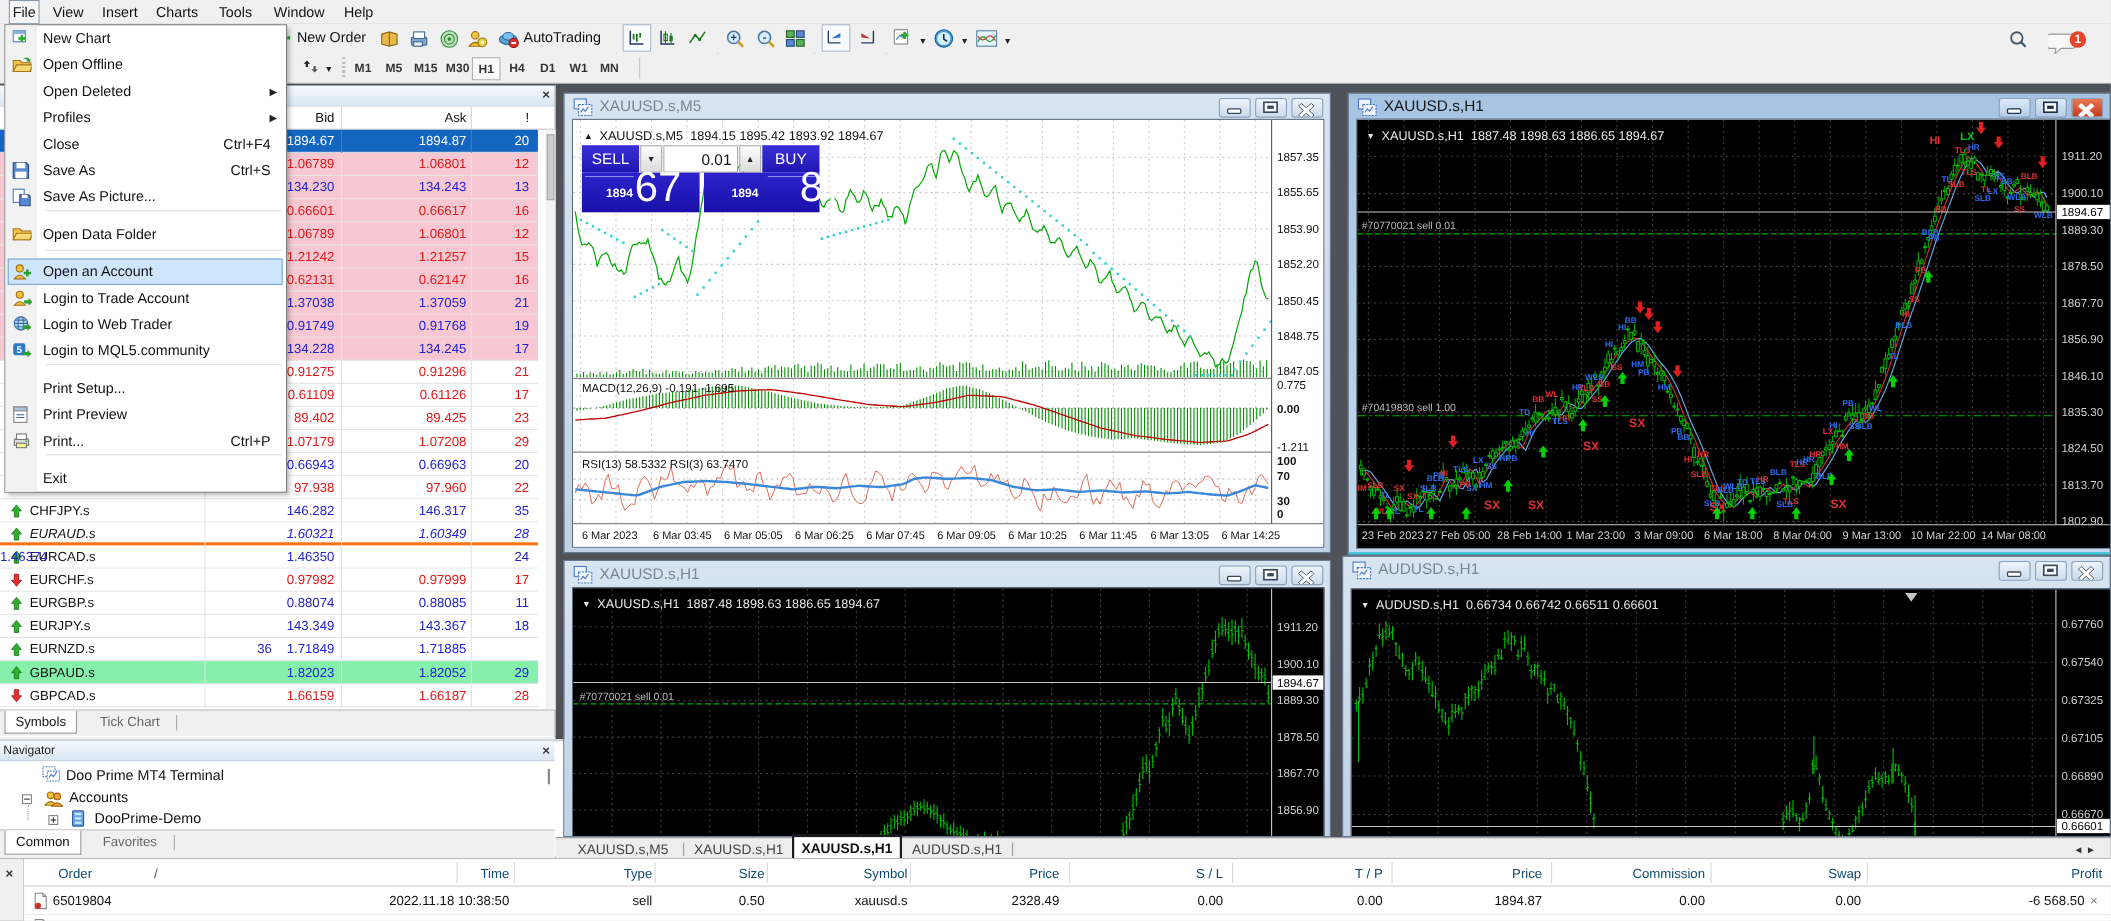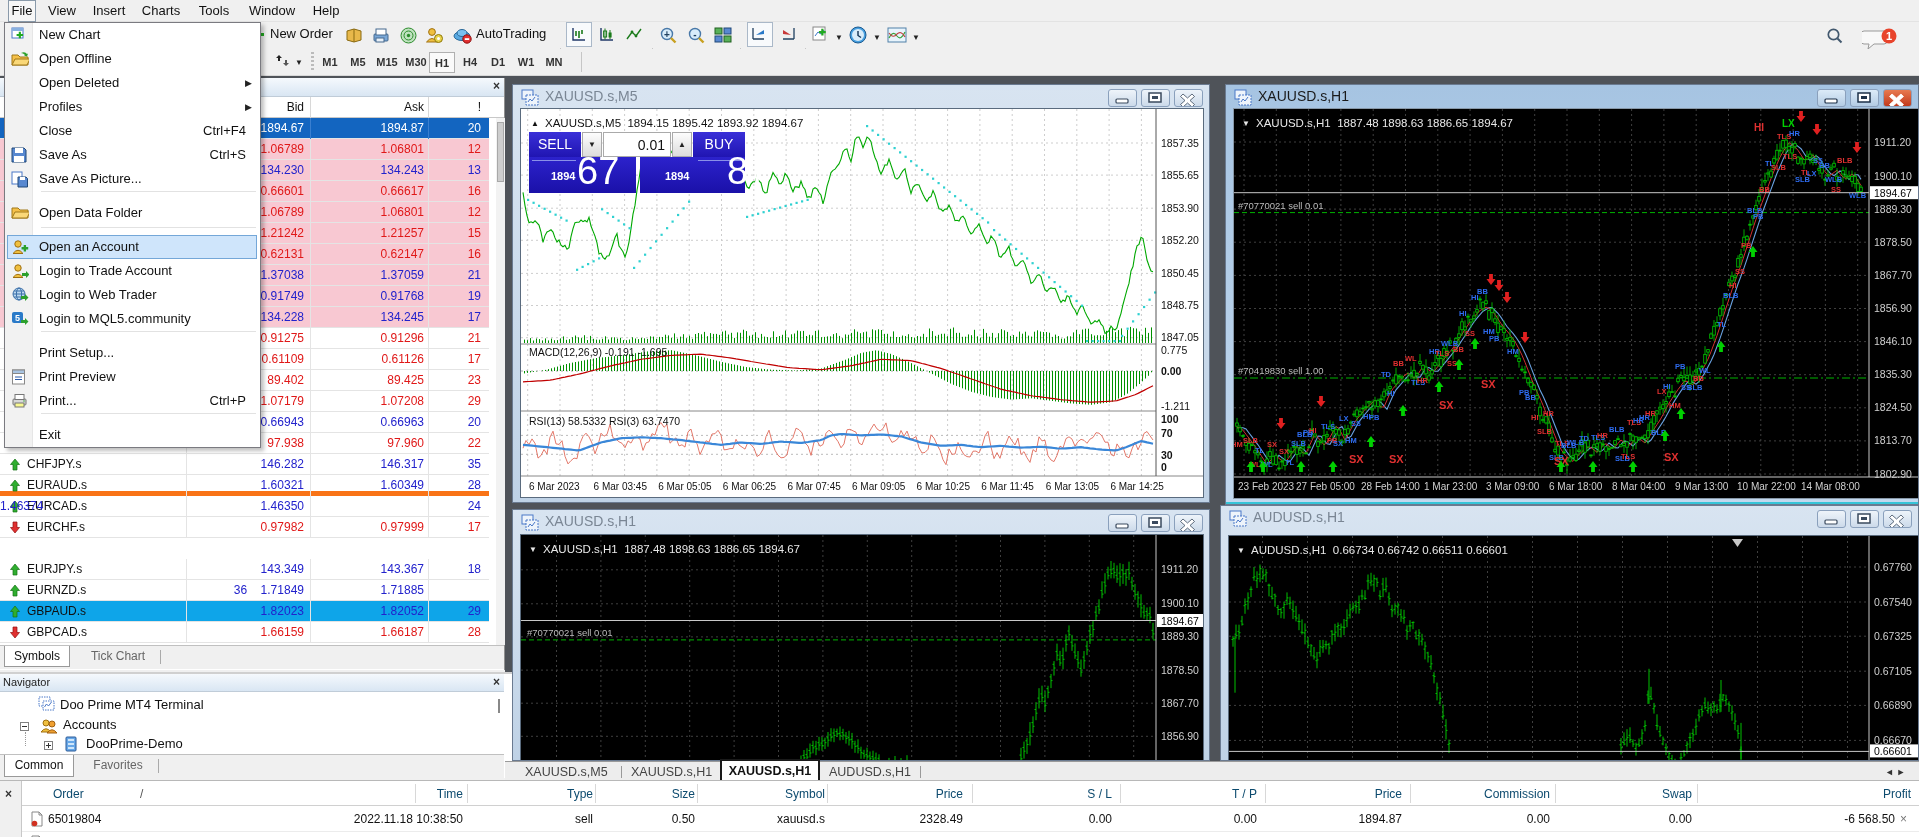--- a/index.html
+++ b/index.html
@@ -356,21 +356,21 @@
         <path d="M6,1 L10.5,6.5 H8 V12 H4 V6.5 H1.5 z" fill="#2fae2f" stroke="#157015" stroke-width="0.7"></path>
       </svg>
 <div class="mwv" style="left:27px;color:#111;">CHFJPY.s</div>
 <div class="mwv" style="left:0;width:304px;text-align:right;color:#2222cc;">146.282</div>
 <div class="mwv" style="left:0;width:424px;text-align:right;color:#2222cc;">146.317</div>
 <div class="mwv" style="left:0;width:481px;text-align:right;color:#2222cc;">35</div>
 <div class="abs" style="left:186px;top:0;width:1px;height:21px;background:#e4e4e4;"></div>
 <div class="abs" style="left:310px;top:0;width:1px;height:21px;background:#e4e4e4;"></div>
 <div class="abs" style="left:428px;top:0;width:1px;height:21px;background:#e4e4e4;"></div>
 </div>
-<div class="mwrow" style="top:397px;background:#fff;border-bottom:5px solid #f97316;">
+<div class="mwrow" style="top:397px;background:#fff;border-bottom:3px solid #f97316;font-style:italic;">
 <svg class="abs" style="left:9px;top:4px;" width="13" height="13">
         <path d="M6,1 L10.5,6.5 H8 V12 H4 V6.5 H1.5 z" fill="#2fae2f" stroke="#157015" stroke-width="0.7"></path>
       </svg>
 <div class="mwv" style="left:27px;color:#111;">EURAUD.s</div>
 <div class="mwv" style="left:0;width:304px;text-align:right;color:#2222cc;">1.60321</div>
 <div class="mwv" style="left:0;width:424px;text-align:right;color:#2222cc;">1.60349</div>
 <div class="mwv" style="left:0;width:481px;text-align:right;color:#2222cc;">28</div>
 <div class="abs" style="left:186px;top:0;width:1px;height:21px;background:#e4e4e4;"></div>
 <div class="abs" style="left:310px;top:0;width:1px;height:21px;background:#e4e4e4;"></div>
 <div class="abs" style="left:428px;top:0;width:1px;height:21px;background:#e4e4e4;"></div>
@@ -392,20 +392,32 @@
         <path d="M6,12 L10.5,6.5 H8 V1 H4 V6.5 H1.5 z" fill="#e03030" stroke="#901010" stroke-width="0.7"></path>
       </svg>
 <div class="mwv" style="left:27px;color:#111;">EURCHF.s</div>
 <div class="mwv" style="left:0;width:304px;text-align:right;color:#e01818;">0.97982</div>
 <div class="mwv" style="left:0;width:424px;text-align:right;color:#e01818;">0.97999</div>
 <div class="mwv" style="left:0;width:481px;text-align:right;color:#e01818;">17</div>
 <div class="abs" style="left:186px;top:0;width:1px;height:21px;background:#e4e4e4;"></div>
 <div class="abs" style="left:310px;top:0;width:1px;height:21px;background:#e4e4e4;"></div>
 <div class="abs" style="left:428px;top:0;width:1px;height:21px;background:#e4e4e4;"></div>
 </div>
+<div class="mwrow" style="top:460px;background:#fff;border-bottom:1px solid #e4e4e4;">
+<svg class="abs" style="left:9px;top:4px;" width="13" height="13">
+        <path d="M6,1 L10.5,6.5 H8 V12 H4 V6.5 H1.5 z" fill="#2fae2f" stroke="#157015" stroke-width="0.7"></path>
+      </svg>
+<div class="mwv" style="left:27px;color:#111;">EURGBP.s</div>
+<div class="mwv" style="left:0;width:304px;text-align:right;color:#2222cc;">0.88074</div>
+<div class="mwv" style="left:0;width:424px;text-align:right;color:#2222cc;">0.88085</div>
+<div class="mwv" style="left:0;width:481px;text-align:right;color:#2222cc;">11</div>
+<div class="abs" style="left:186px;top:0;width:1px;height:21px;background:#e4e4e4;"></div>
+<div class="abs" style="left:310px;top:0;width:1px;height:21px;background:#e4e4e4;"></div>
+<div class="abs" style="left:428px;top:0;width:1px;height:21px;background:#e4e4e4;"></div>
+</div>
 <div class="mwrow" style="top:481px;background:#fff;border-bottom:1px solid #e4e4e4;">
 <svg class="abs" style="left:9px;top:4px;" width="13" height="13">
         <path d="M6,1 L10.5,6.5 H8 V12 H4 V6.5 H1.5 z" fill="#2fae2f" stroke="#157015" stroke-width="0.7"></path>
       </svg>
 <div class="mwv" style="left:27px;color:#111;">EURJPY.s</div>
 <div class="mwv" style="left:0;width:304px;text-align:right;color:#2222cc;">143.349</div>
 <div class="mwv" style="left:0;width:424px;text-align:right;color:#2222cc;">143.367</div>
 <div class="mwv" style="left:0;width:481px;text-align:right;color:#2222cc;">18</div>
 <div class="abs" style="left:186px;top:0;width:1px;height:21px;background:#e4e4e4;"></div>
 <div class="abs" style="left:310px;top:0;width:1px;height:21px;background:#e4e4e4;"></div>
@@ -416,21 +428,21 @@
         <path d="M6,1 L10.5,6.5 H8 V12 H4 V6.5 H1.5 z" fill="#2fae2f" stroke="#157015" stroke-width="0.7"></path>
       </svg>
 <div class="mwv" style="left:27px;color:#111;">EURNZD.s</div>
 <div class="mwv" style="left:0;width:304px;text-align:right;color:#2222cc;">1.71849</div>
 <div class="mwv" style="left:0;width:424px;text-align:right;color:#2222cc;">1.71885</div>
 <div class="mwv" style="left:0;width:481px;text-align:center;color:#2222cc;">36</div>
 <div class="abs" style="left:186px;top:0;width:1px;height:21px;background:#e4e4e4;"></div>
 <div class="abs" style="left:310px;top:0;width:1px;height:21px;background:#e4e4e4;"></div>
 <div class="abs" style="left:428px;top:0;width:1px;height:21px;background:#e4e4e4;"></div>
 </div>
-<div class="mwrow" style="top:523px;background:#0ea5e9;border-bottom:1px solid #e4e4e4;">
+<div class="mwrow" style="top:523px;background:#86efac;border-bottom:1px solid #e4e4e4;">
 <svg class="abs" style="left:9px;top:4px;" width="13" height="13">
         <path d="M6,1 L10.5,6.5 H8 V12 H4 V6.5 H1.5 z" fill="#2fae2f" stroke="#157015" stroke-width="0.7"></path>
       </svg>
 <div class="mwv" style="left:27px;color:#111;">GBPAUD.s</div>
 <div class="mwv" style="left:0;width:304px;text-align:right;color:#2222cc;">1.82023</div>
 <div class="mwv" style="left:0;width:424px;text-align:right;color:#2222cc;">1.82052</div>
 <div class="mwv" style="left:0;width:481px;text-align:right;color:#2222cc;">29</div>
 <div class="abs" style="left:186px;top:0;width:1px;height:21px;background:#e4e4e4;"></div>
 <div class="abs" style="left:310px;top:0;width:1px;height:21px;background:#e4e4e4;"></div>
 <div class="abs" style="left:428px;top:0;width:1px;height:21px;background:#e4e4e4;"></div>

